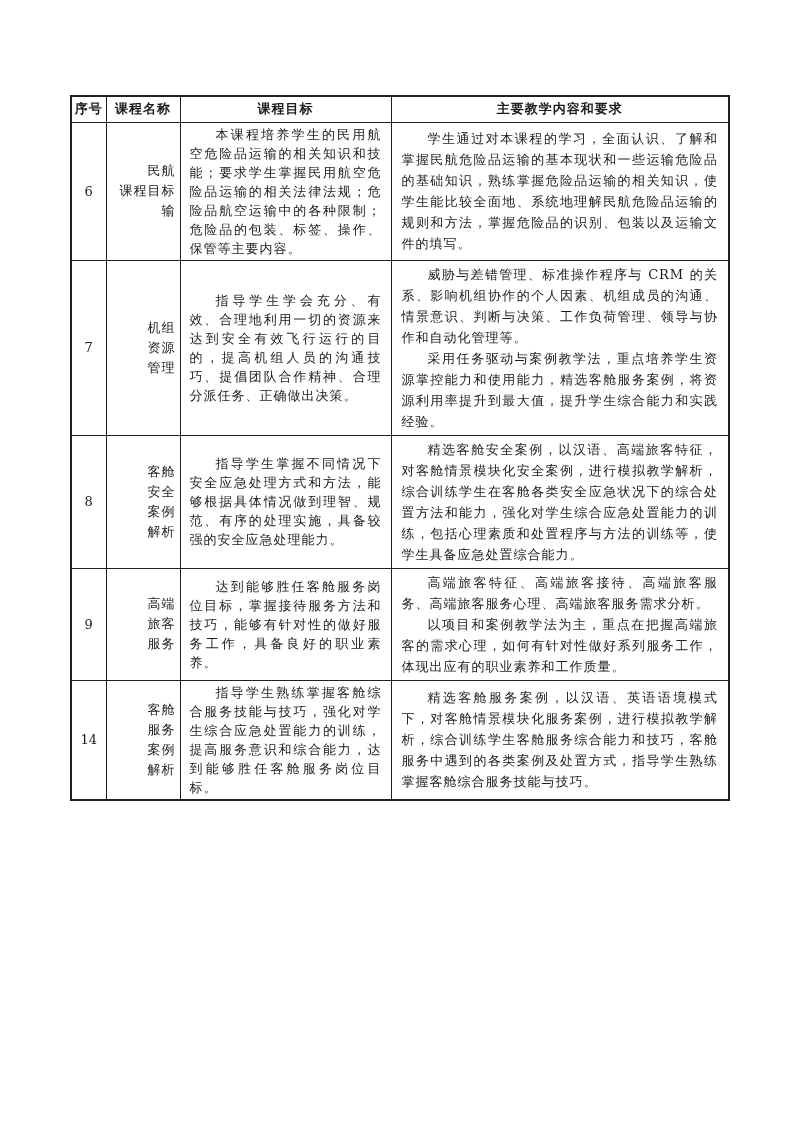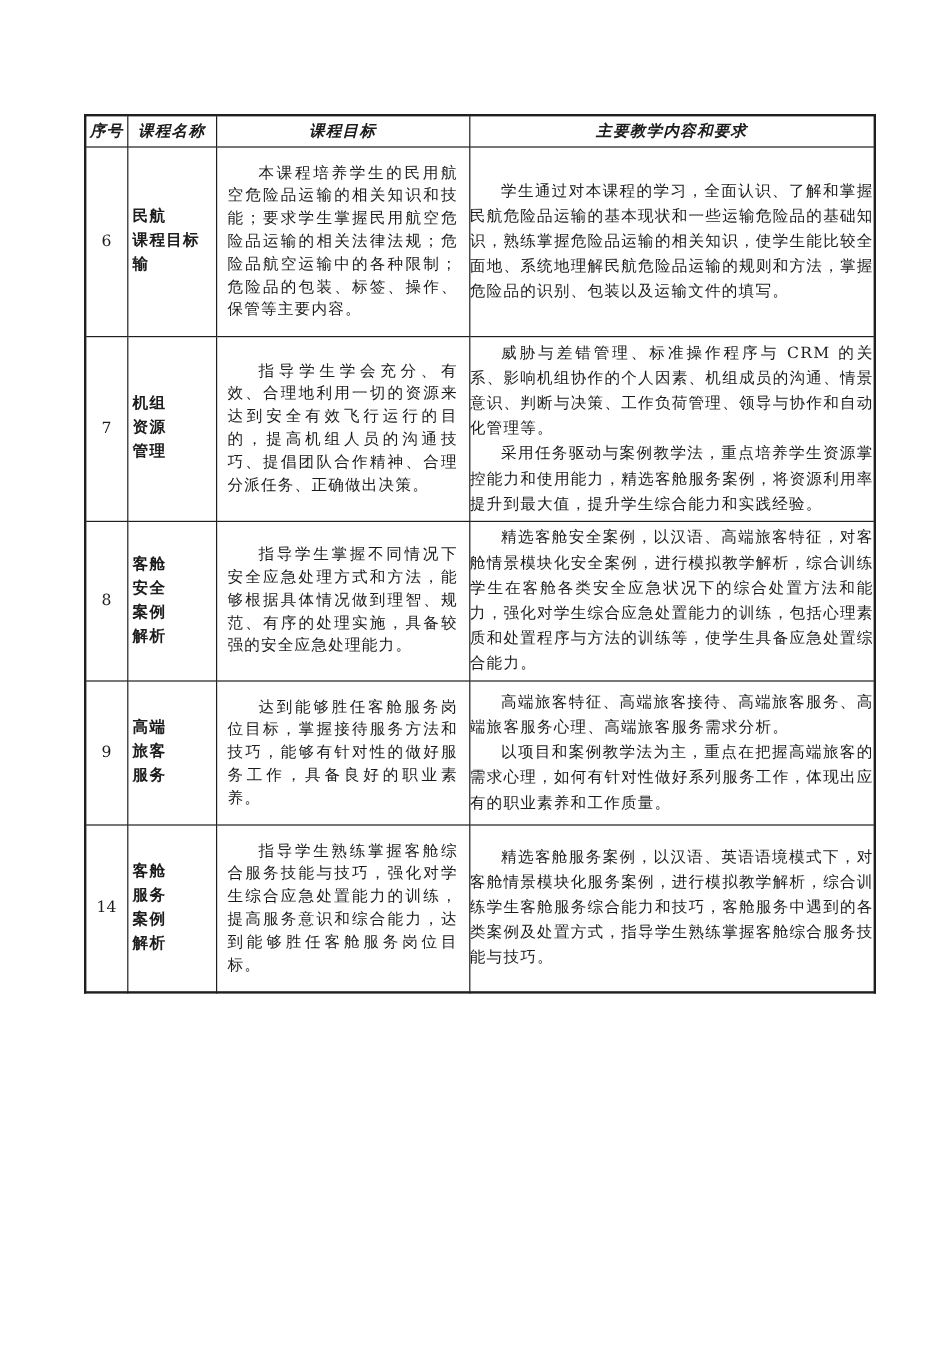--- a/index.html
+++ b/index.html
@@ -35,49 +35,47 @@
     vertical-align: middle;
     overflow: hidden;
   }
   .course-table thead tr { height: 26px; }
   .course-table th {
     font-size: 13px;
     font-weight: bold;
     text-align: center;
     padding: 2px 2px;
     letter-spacing: 1px;
-    font-style: italic;
   }
   #course-tbody tr:nth-child(1) { height: 134px; }
   #course-tbody tr:nth-child(2) { height: 134px; }
   #course-tbody tr:nth-child(3) { height: 126px; }
   #course-tbody tr:nth-child(4) { height: 111px; }
   #course-tbody tr:nth-child(5) { height: 96px; }
   td.c-no {
     text-align: center;
     font-size: 13px;
   }
   td.c-name {
-    text-align: left;
+    text-align: right;
     font-size: 13px;
     line-height: 20px;
     letter-spacing: 1px;
     padding: 14px 4px;
-    font-weight: bold;
   }
-  td.c-obj { padding: 12px 9px; }
+  td.c-obj { padding: 2px 9px; }
   td.c-obj p {
     margin: 0;
     font-size: 13px;
     line-height: 19px;
     text-indent: 2em;
     text-align: justify;
     letter-spacing: 1px;
   }
-  td.c-content { padding: 3px 0; }
+  td.c-content { padding: 3px 10px; }
   td.c-content p {
     margin: 0;
     font-size: 13px;
     line-height: 21px;
     text-indent: 2em;
     text-align: justify;
     letter-spacing: 1px;
   }
 </style>
 </head>

